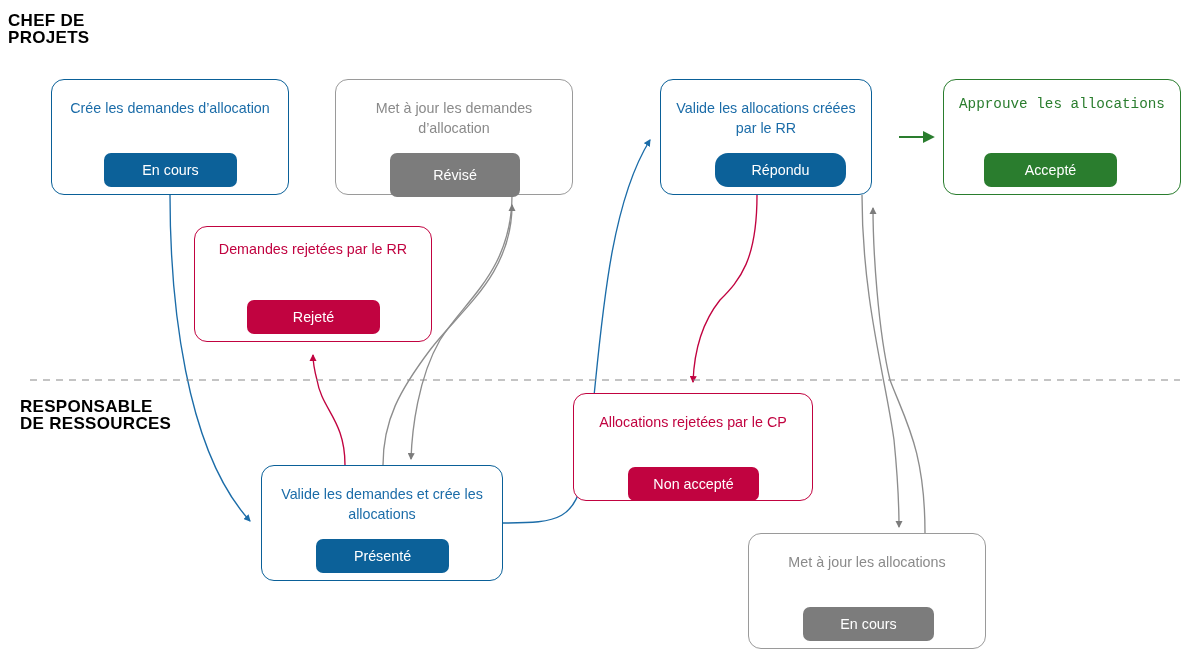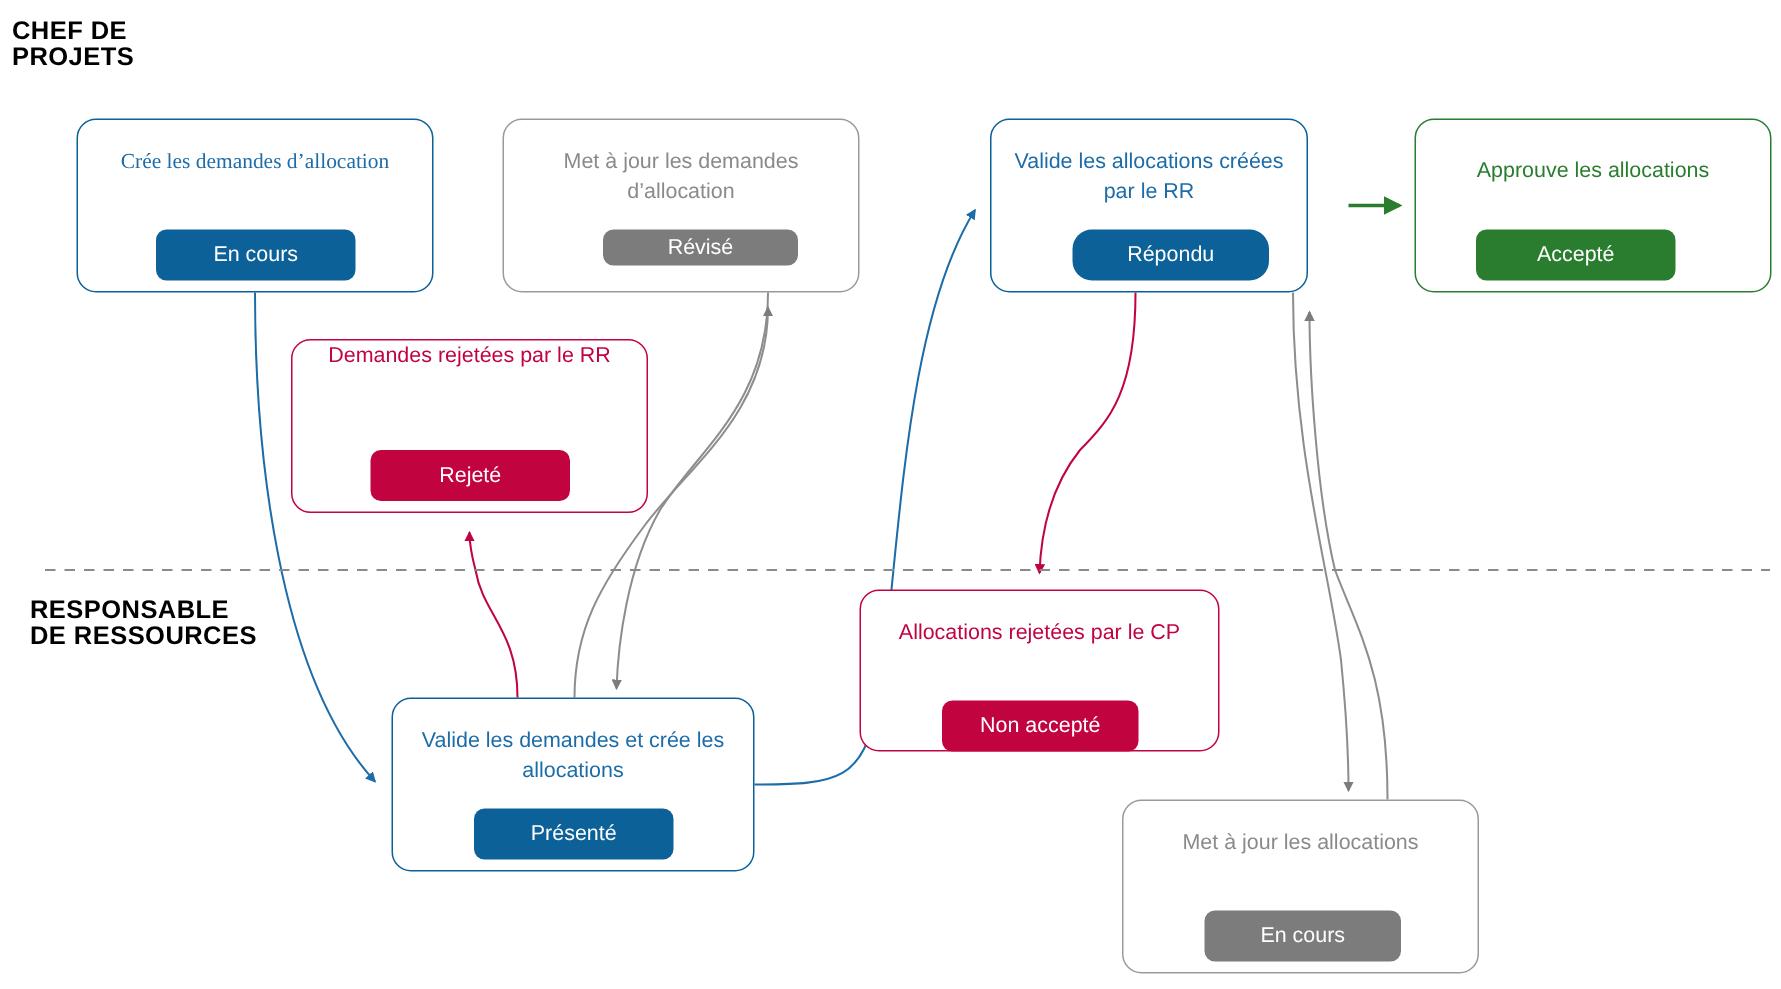--- a/index.html
+++ b/index.html
@@ -115,37 +115,37 @@
   </svg>
 
   <div class="lane-label" style="left:8px; top:12px;">CHEF DE
 PROJETS</div>
 
   <div class="lane-label" style="left:20px; top:398px;">RESPONSABLE
 DE RESSOURCES</div>
 
   <div id="nodes">
       <div class="node blue" style="left: 51px; top: 79px; width: 238px; height: 116px;">
-        <div class="title" style="margin-top: 18px; font-family: Liberation Serif, serif;">Crée les demandes d’allocation</div>
+        <div class="title" style="margin-top: 18px;">Crée les demandes d’allocation</div>
         <div class="badge" style="position: absolute; left: 52px; top: 73px; width: 133px; height: 34px;">En cours</div>
       </div>
       <div class="node grey" style="left: 335px; top: 79px; width: 238px; height: 116px;">
         <div class="title" style="margin-top: 18px;">Met à jour les demandes d’allocation</div>
-        <div class="badge" style="position: absolute; left: 66px; top: 73px; width: 130px; height: 24px;">Révisé</div>
+        <div class="badge" style="position: absolute; left: 54px; top: 73px; width: 130px; height: 44px;">Révisé</div>
       </div>
       <div class="node blue" style="left: 660px; top: 79px; width: 212px; height: 116px;">
         <div class="title" style="margin-top: 18px;">Valide les allocations créées par le RR</div>
         <div class="badge" style="position: absolute; left: 54px; top: 73px; width: 131px; height: 34px; border-radius: 13px;">Répondu</div>
       </div>
       <div class="node green" style="left: 943px; top: 79px; width: 238px; height: 116px;">
-        <div class="title" style="margin-top: 24px;">Approuve les allocations</div>
+        <div class="title" style="margin-top: 14px; font-family: Liberation Mono, monospace;">Approuve les allocations</div>
         <div class="badge" style="position: absolute; left: 40px; top: 73px; width: 133px; height: 34px;">Accepté</div>
       </div>
       <div class="node crimson" style="left: 194px; top: 226px; width: 238px; height: 116px;">
-        <div class="title" style="margin-top: 0;">Demandes rejetées par le RR</div>
+        <div class="title" style="margin-top: 12px;">Demandes rejetées par le RR</div>
         <div class="badge" style="position: absolute; left: 52px; top: 73px; width: 133px; height: 34px;">Rejeté</div>
       </div>
       <div class="node blue" style="left: 261px; top: 465px; width: 242px; height: 116px;">
         <div class="title" style="margin-top: 18px;">Valide les demandes et crée les allocations</div>
         <div class="badge" style="position: absolute; left: 54px; top: 73px; width: 133px; height: 34px;">Présenté</div>
       </div>
       <div class="node crimson" style="left: 573px; top: 393px; width: 240px; height: 108px;">
         <div class="title" style="margin-top: 18px;">Allocations rejetées par le CP</div>
         <div class="badge" style="position: absolute; left: 54px; top: 73px; width: 131px; height: 34px; text-align: right;">Non accepté</div>
       </div>

